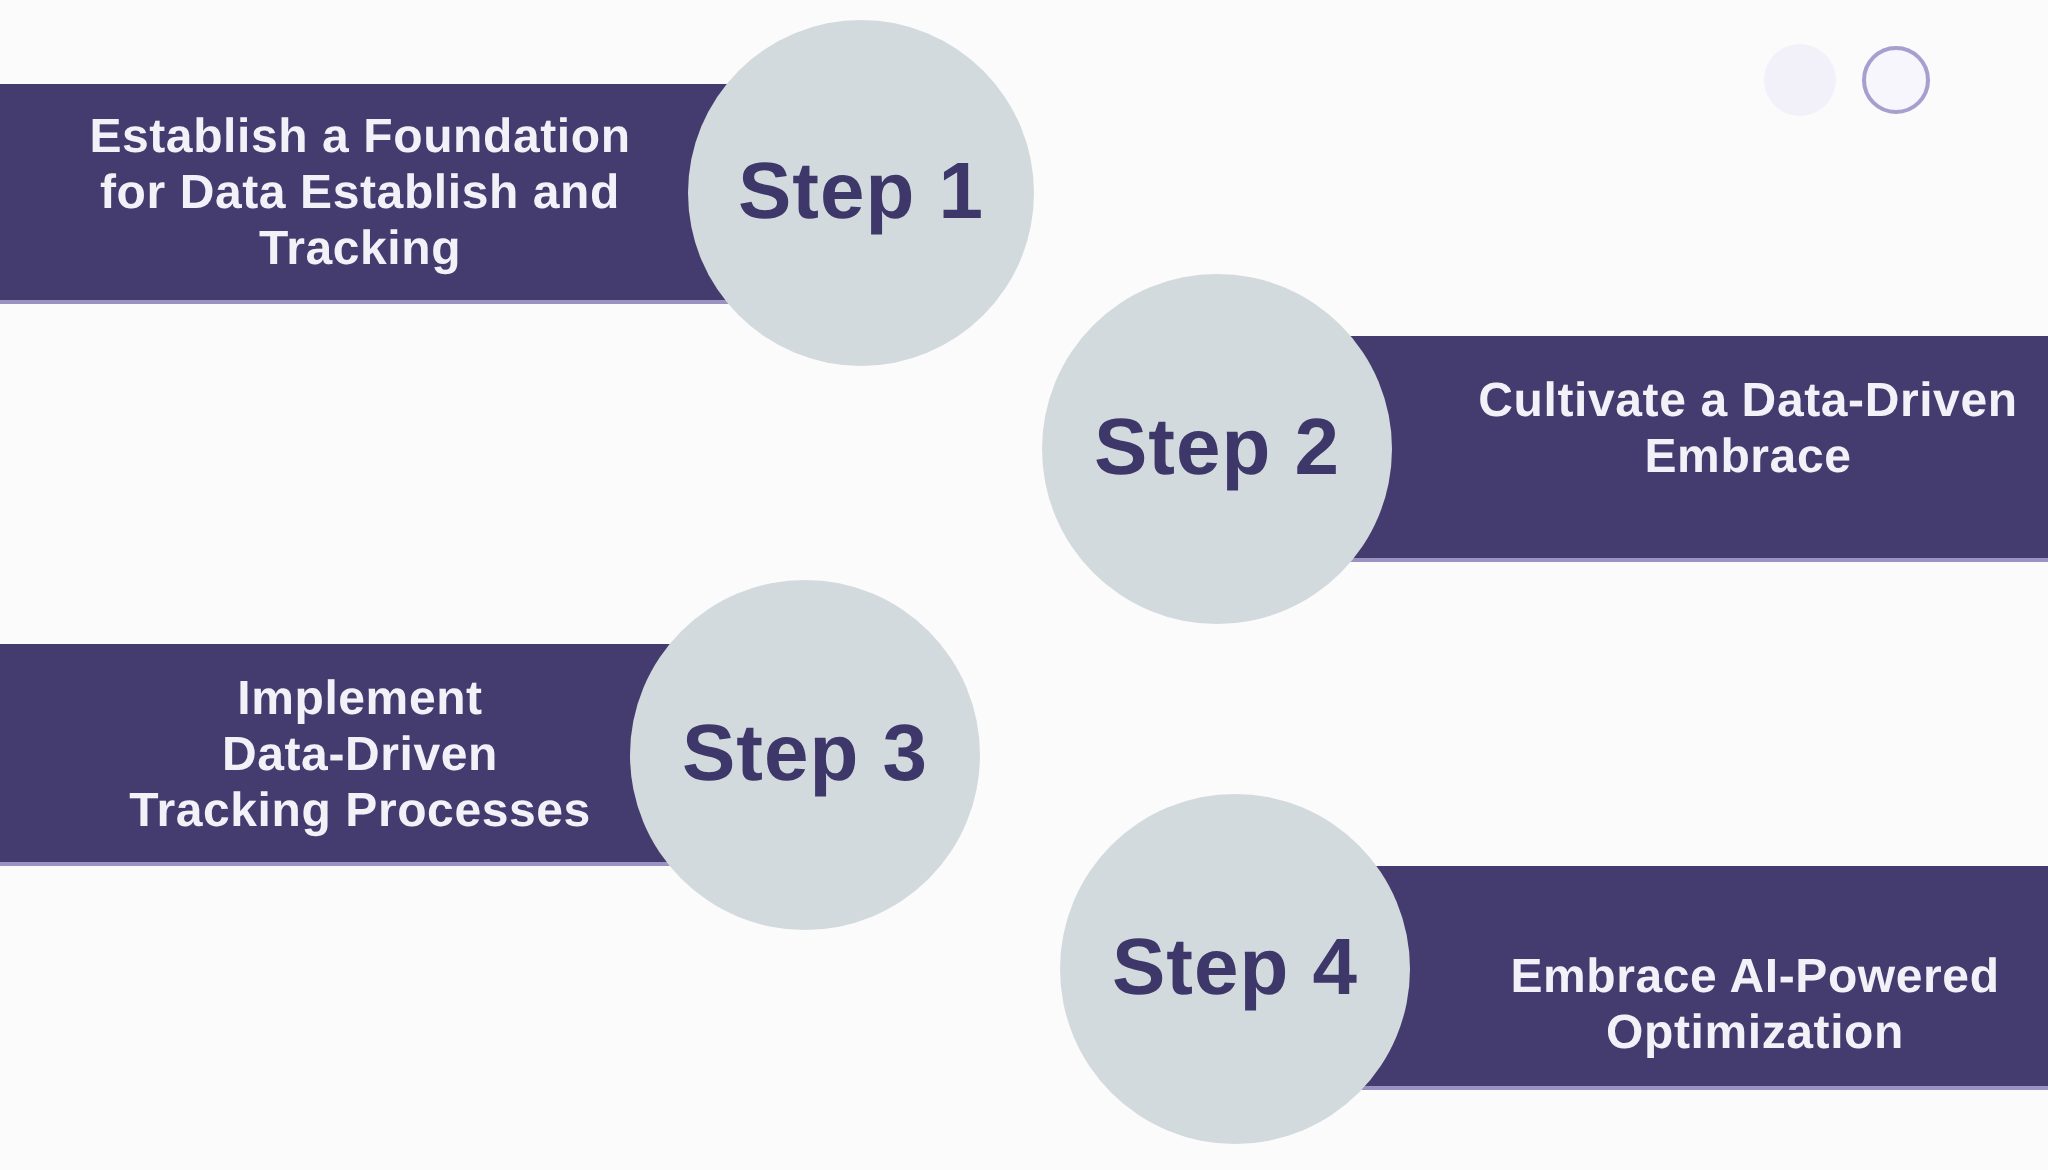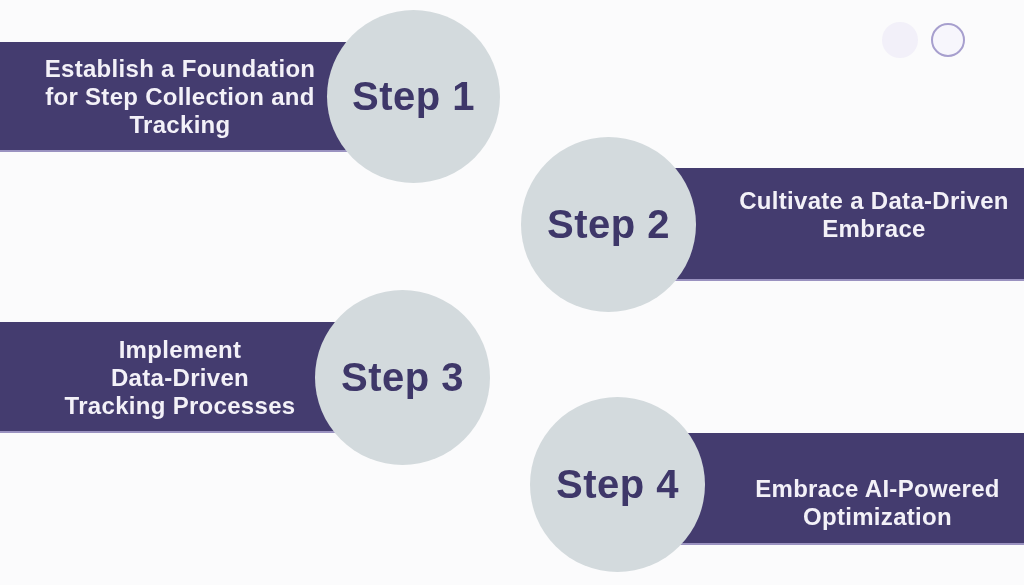--- a/index.html
+++ b/index.html
@@ -50,21 +50,21 @@
     align-items:center;justify-content:center;
     color:var(--banner-text);
     font-size:24px;font-weight:600;
     line-height:28px;
     letter-spacing:0.3px;
     text-align:center;
     padding-left:12px;
   }
   
   .banner-1{left:0;top:42px;width:452px;height:110px;}
-  .circle-1{left:327px;top:10px;width:173px;height:173px;}
+  .circle-1{left:344px;top:10px;width:173px;height:173px;}
   .title-1{left:0;top:42px;width:336px;height:110px;}
   
   .banner-2{left:612px;top:168px;width:412px;height:113px;}
   .circle-2{left:521px;top:137px;width:175px;height:175px;}
   .title-2{left:700px;top:168px;width:324px;height:94px;}
   
   .banner-3{left:0;top:322px;width:450px;height:111px;}
   .circle-3{left:315px;top:290px;width:175px;height:175px;}
   .title-3{left:0;top:322px;width:336px;height:111px;}
   
@@ -79,21 +79,21 @@
   .dot-outlined{left:931px;top:23px;width:34px;height:34px;background:var(--dot-outlined-fill);border:2px solid var(--dot-outlined-stroke);}
 </style>
 </head>
 <body>
 
 <div class="stage">
 
   <div class="banner banner-1"></div>
   <div class="banner-title title-1">
     <span>Establish a Foundation</span>
-    <span>for Step Collection and</span>
+    <span>for Data Establish and</span>
     <span>Tracking</span>
   </div>
   <div class="step-circle circle-1">
     <span class="step-label">Step 1</span>
   </div>
 
   <div class="banner banner-2"></div>
   <div class="banner-title title-2">
     <span>Cultivate a Data-Driven</span>
     <span>Embrace</span>

